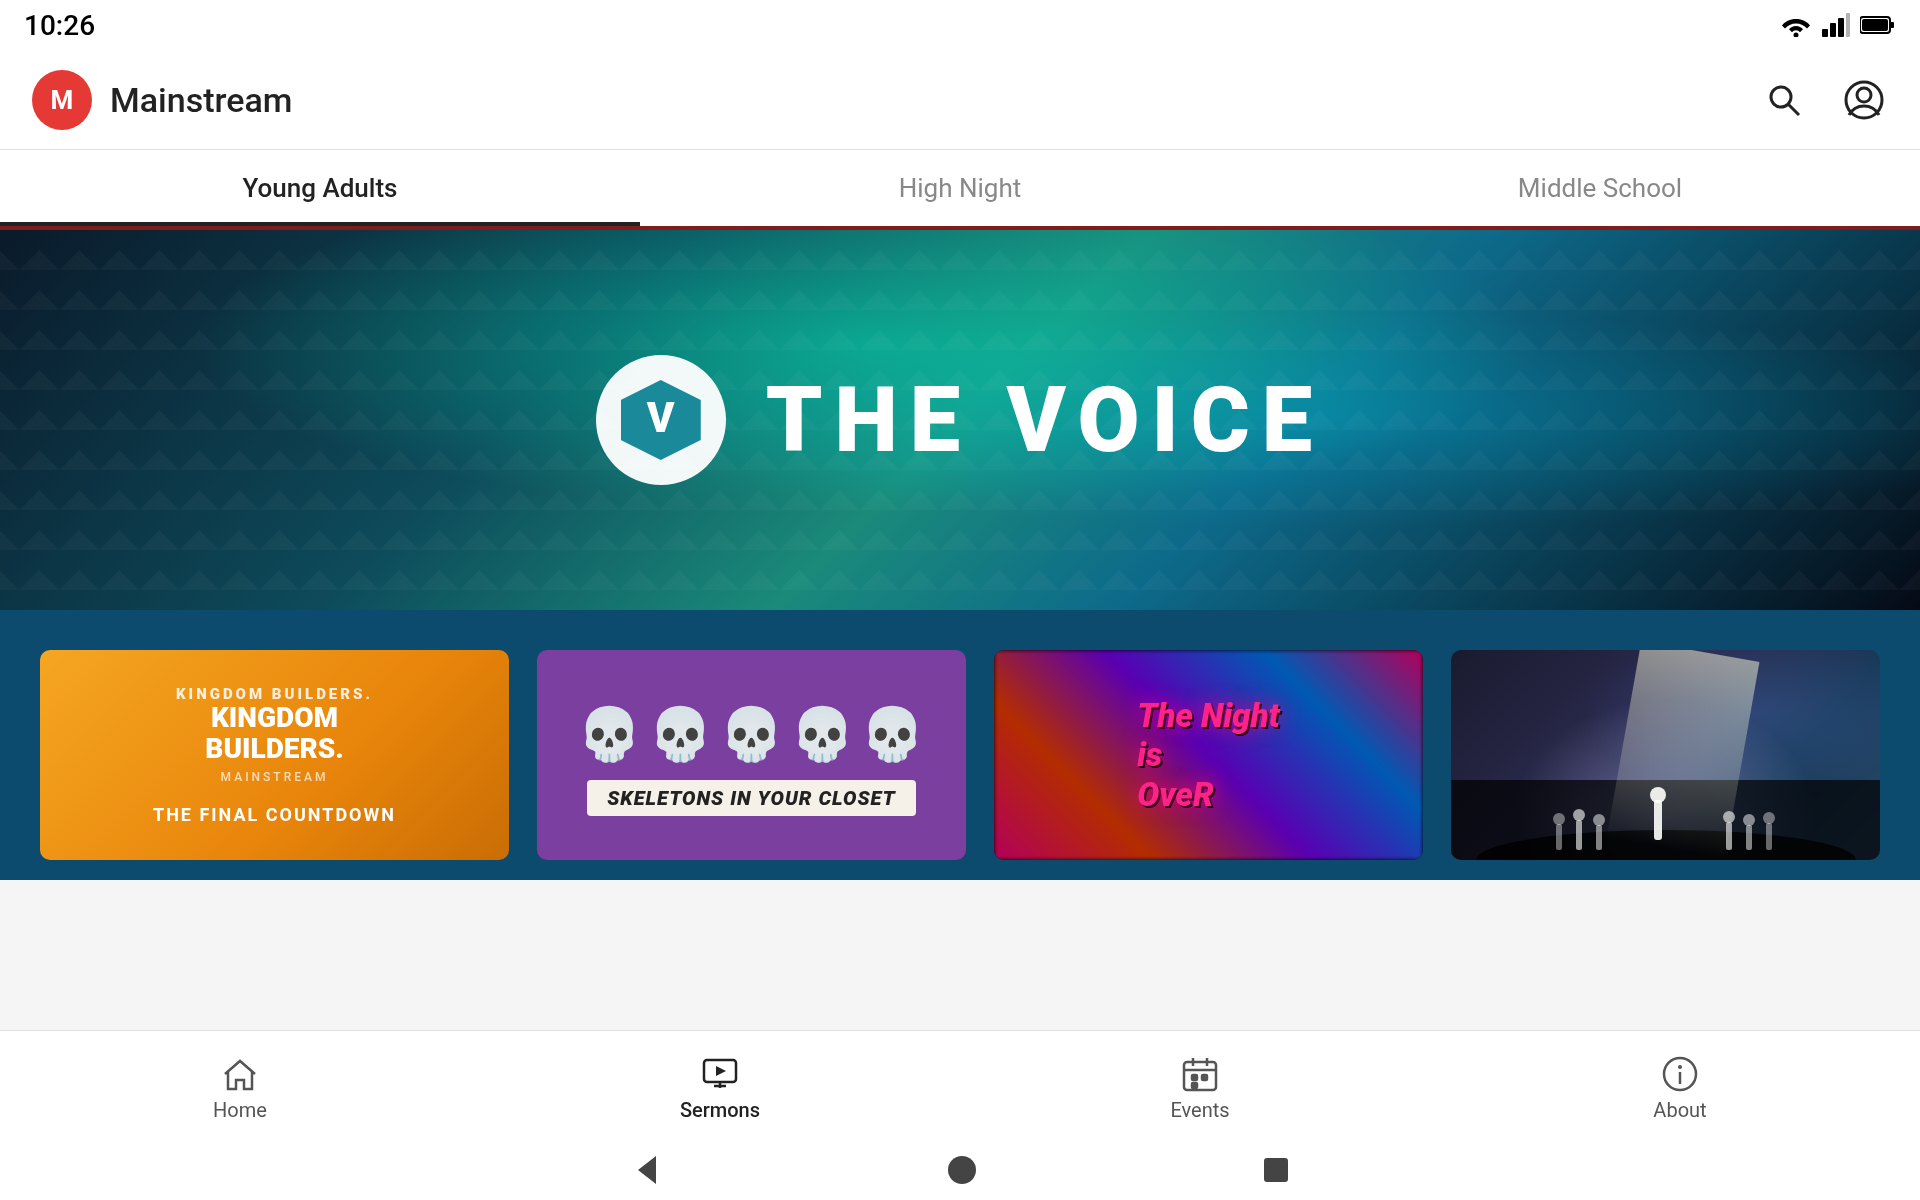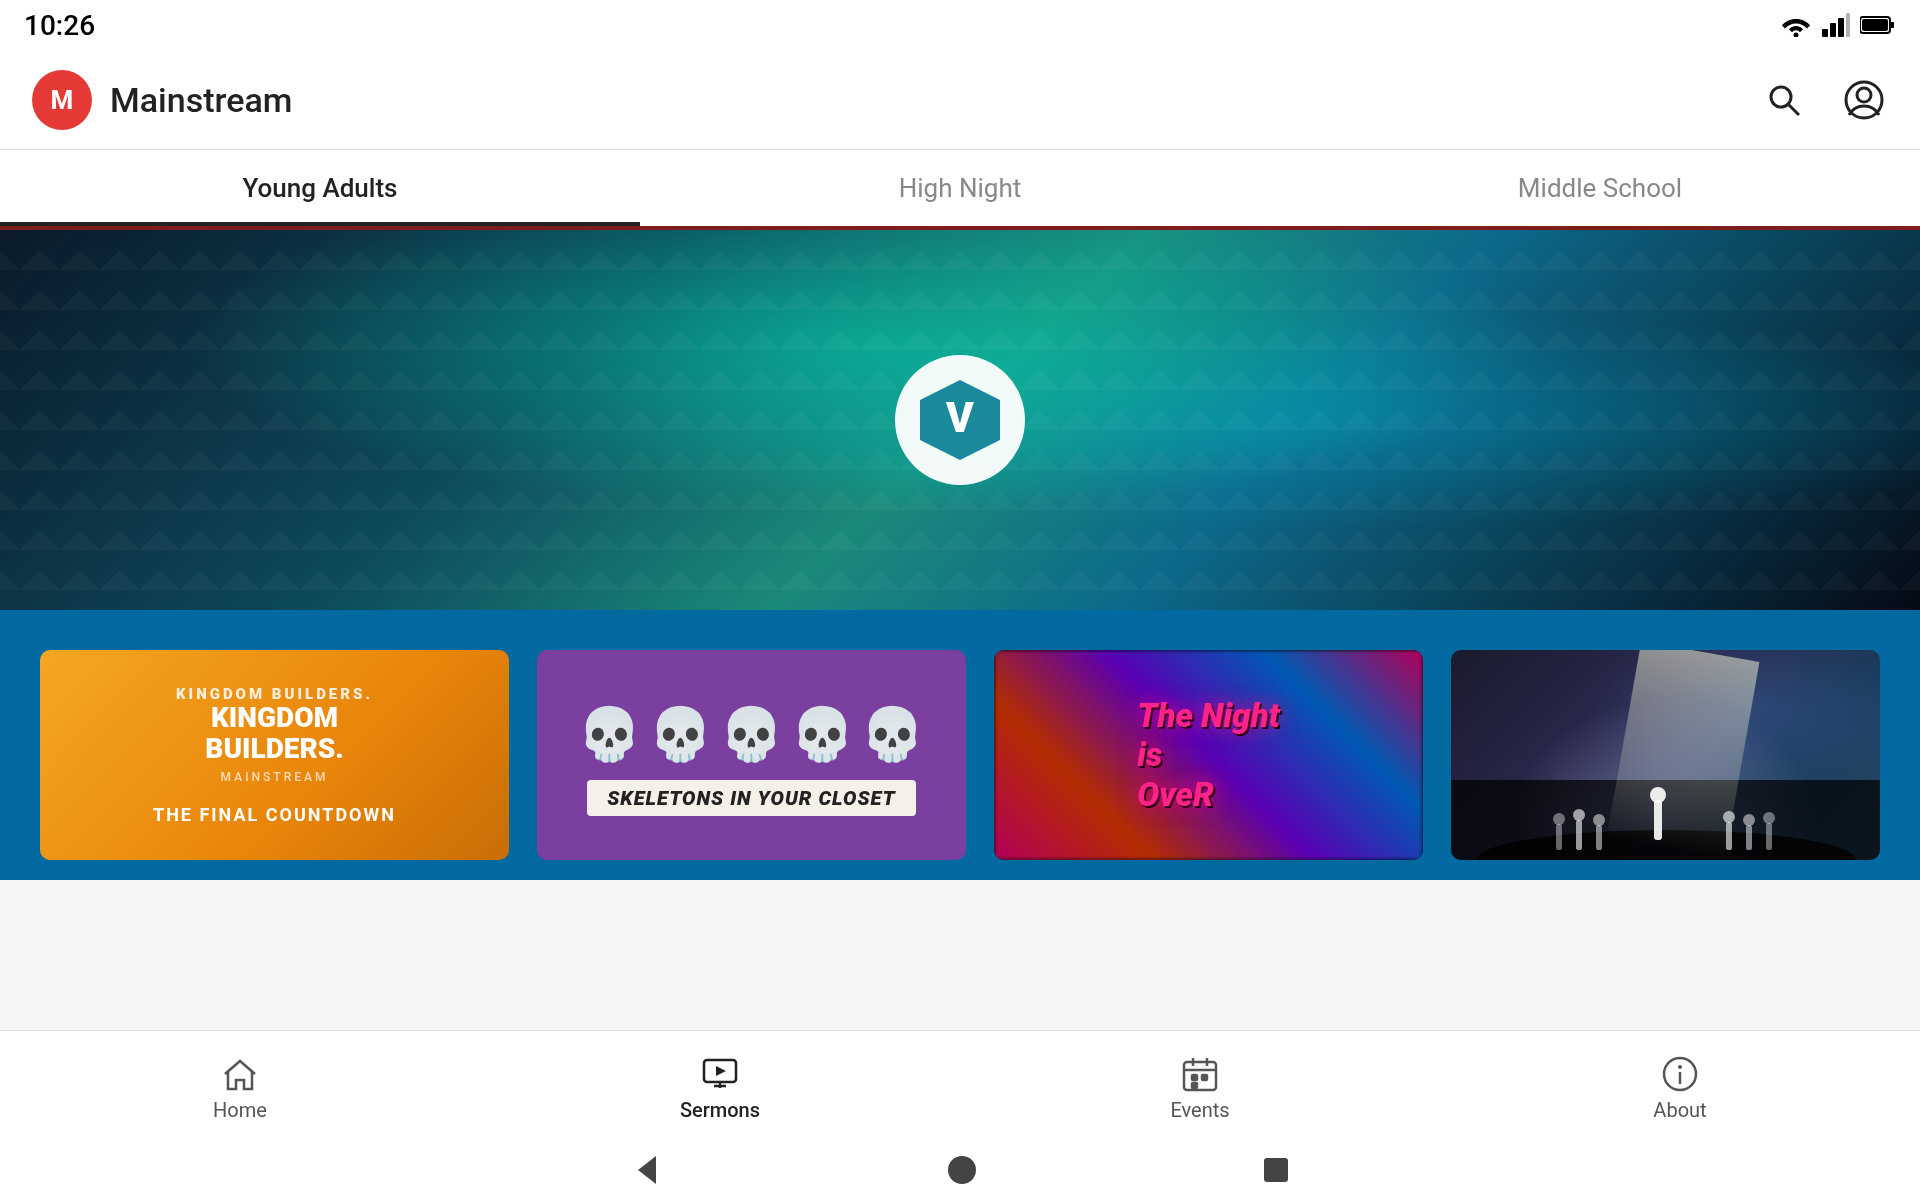--- a/index.html
+++ b/index.html
@@ -189,21 +189,21 @@
       font-weight: 900;
       color: #fff;
       letter-spacing: 12px;
       text-transform: uppercase;
     }
 
     
     .content-section {
       width: 100%;
       padding: 40px 40px 20px;
-      background: #0369a1;
+      background: #0c4a6e;
     }
     .cards-row {
       display: flex;
       gap: 28px;
     }
     .card {
       flex: 1;
       height: 210px;
       border-radius: 10px;
       overflow: hidden;
@@ -450,20 +450,21 @@
 </div>
 
 <div class="hero-section">
   <div class="hero-bg"></div>
   <div class="hero-content">
     <div class="hero-logo-circle">
       <div class="hero-logo-inner">
         <span class="hero-v">V</span>
       </div>
     </div>
+    <span class="hero-title">THE VOICE</span>
   </div>
 </div>
 
 <div class="content-section">
   <div class="cards-row">
 
     <div class="card card-1">
       <span class="card-1-top">Kingdom Builders.</span>
       <span class="card-1-title">KINGDOM<br>BUILDERS.</span>
       <span class="card-1-subtitle">MAINSTREAM</span>

